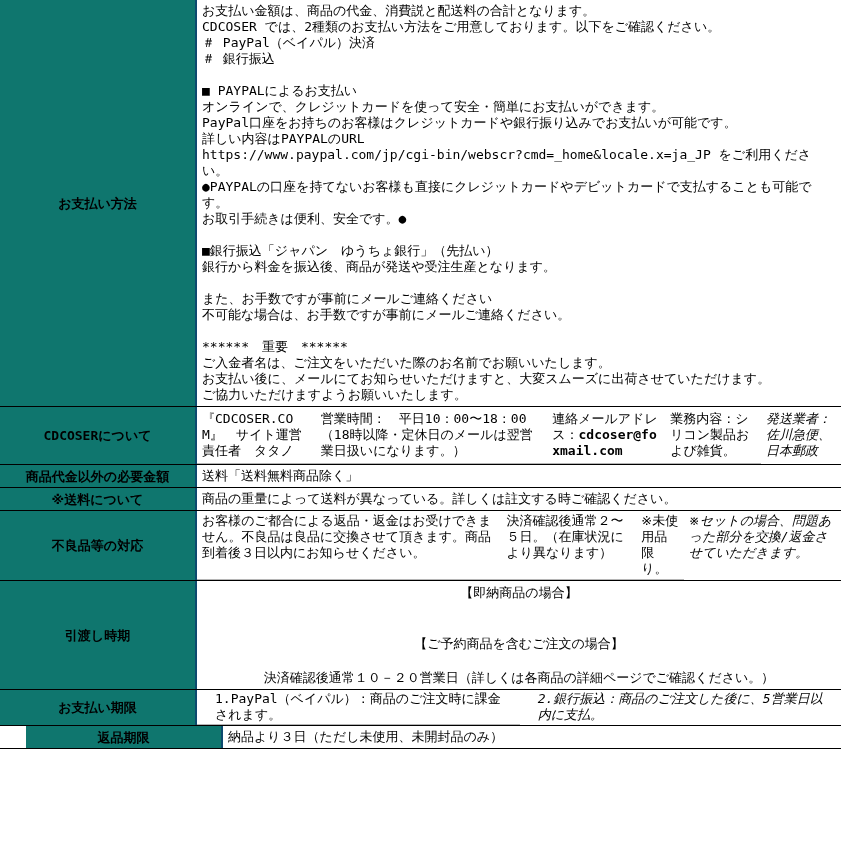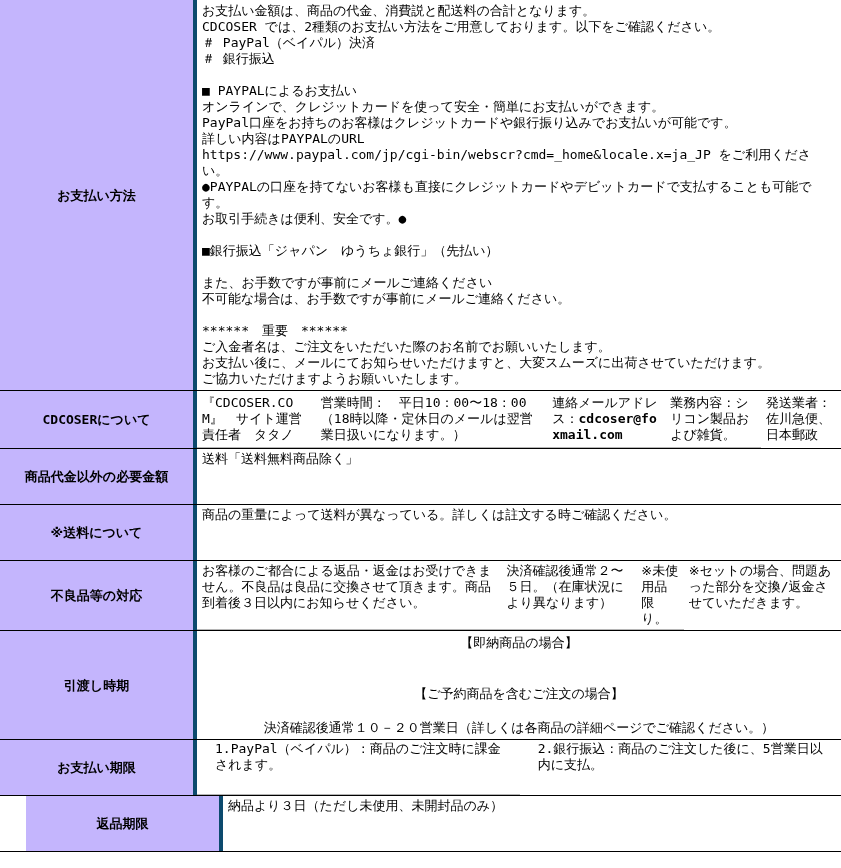--- a/index.html
+++ b/index.html
@@ -21,28 +21,28 @@
   }
   .row {
     display: flex;
     align-items: stretch;
     border-bottom: 1px solid #000000;
   }
   .row:last-child { border-bottom: none; margin-left: 26px; }
   .hcell {
     width: 197px;
     min-width: 197px;
-    background: #c4b5fd;
-    border-right: 4px solid #0c4a6e;
+    background: #0f766e;
+    border-right: 2px solid #0c4a6e;
     display: flex;
     align-items: center;
     justify-content: center;
     text-align: center;
     font-weight: bold;
-    padding: 19px 6px;
+    padding: 2px 6px;
     line-height: 17px;
   }
   .ccell-lines {
     flex: 1;
     padding: 3px 5px;
     min-width: 0;
   }
   .ccell-rows {
     flex: 1;
     display: flex;
@@ -61,33 +61,32 @@
     text-align: center;
   }
   .subrow {
     padding: 4px 5px;
     line-height: 16px;
     min-height: 25px;
     border-bottom: 1px solid #b5b5b5;
     white-space: pre-wrap;
     word-break: break-all;
   }
-  .subrow:last-child { border-bottom: none; }
+  .subrow:last-child { border-bottom: none; font-style: italic; }
   .subrow-slim {
     padding: 1px 18px;
     min-height: 19px;
   }
   .subrow-mid {
     padding: 2px 5px;
     min-height: 20px;
   }
   .single {
     padding: 3px 5px;
     min-height: 22px;
-    font-family: Liberation Mono, monospace;
   }
   .bold { font-weight: bold; }
 </style>
 </head>
 <body>
 
 <div class="page">
 
   <div class="info-table">
 
@@ -102,20 +101,21 @@
           <div class="line"></div>
           <div class="line">■ PAYPALによるお支払い</div>
           <div class="line">オンラインで、クレジットカードを使って安全・簡単にお支払いができます。</div>
           <div class="line">PayPal口座をお持ちのお客様はクレジットカードや銀行振り込みでお支払いが可能です。</div>
           <div class="line">詳しい内容はPAYPALのURL</div>
           <div class="line">https://www.paypal.com/jp/cgi-bin/webscr?cmd=_home&amp;locale.x=ja_JP をご利用ください。</div>
           <div class="line">●PAYPALの口座を持てないお客様も直接にクレジットカードやデビットカードで支払することも可能です。</div>
           <div class="line">お取引手続きは便利、安全です。●</div>
           <div class="line"></div>
           <div class="line">■銀行振込「ジャパン　ゆうちょ銀行」（先払い）</div>
+          <div class="line">銀行から料金を振込後、商品が発送や受注生産となります。</div>
           <div class="line"></div>
           <div class="line">また、お手数ですが事前にメールご連絡ください</div>
           <div class="line">不可能な場合は、お手数ですが事前にメールご連絡ください。</div>
           <div class="line"></div>
           <div class="line">******　重要　******</div>
           <div class="line">ご入金者名は、ご注文をいただいた際のお名前でお願いいたします。</div>
           <div class="line">お支払い後に、メールにてお知らせいただけますと、大変スムーズに出荷させていただけます。</div>
           <div class="line">ご協力いただけますようお願いいたします。</div>
         </div>
     </div>

